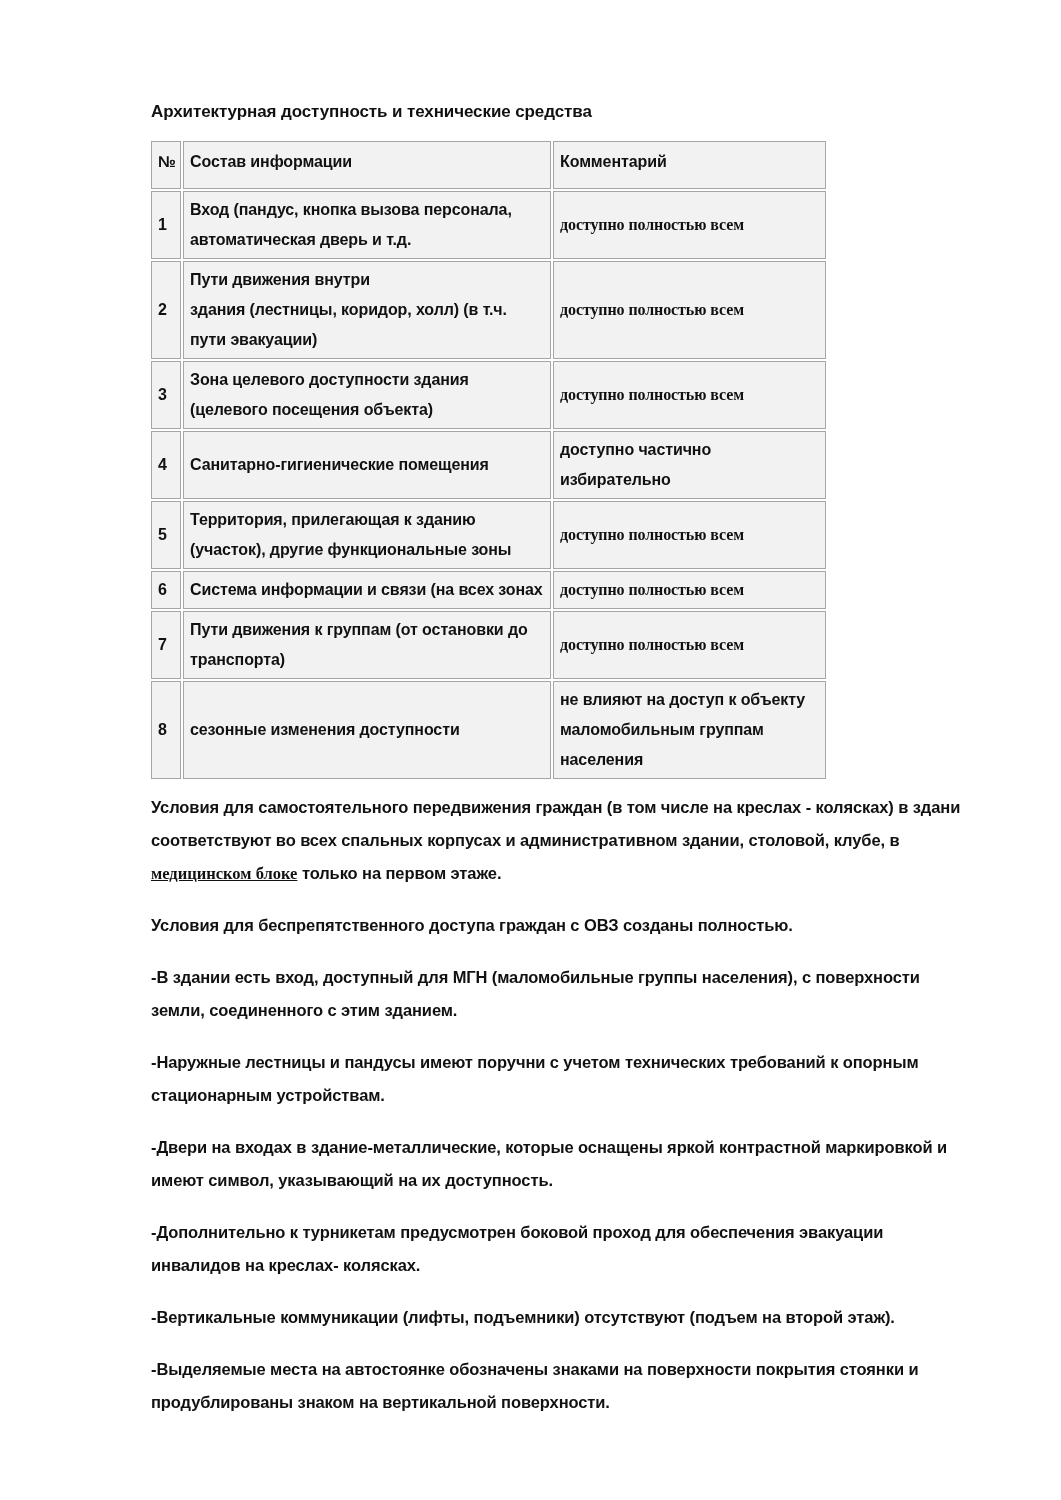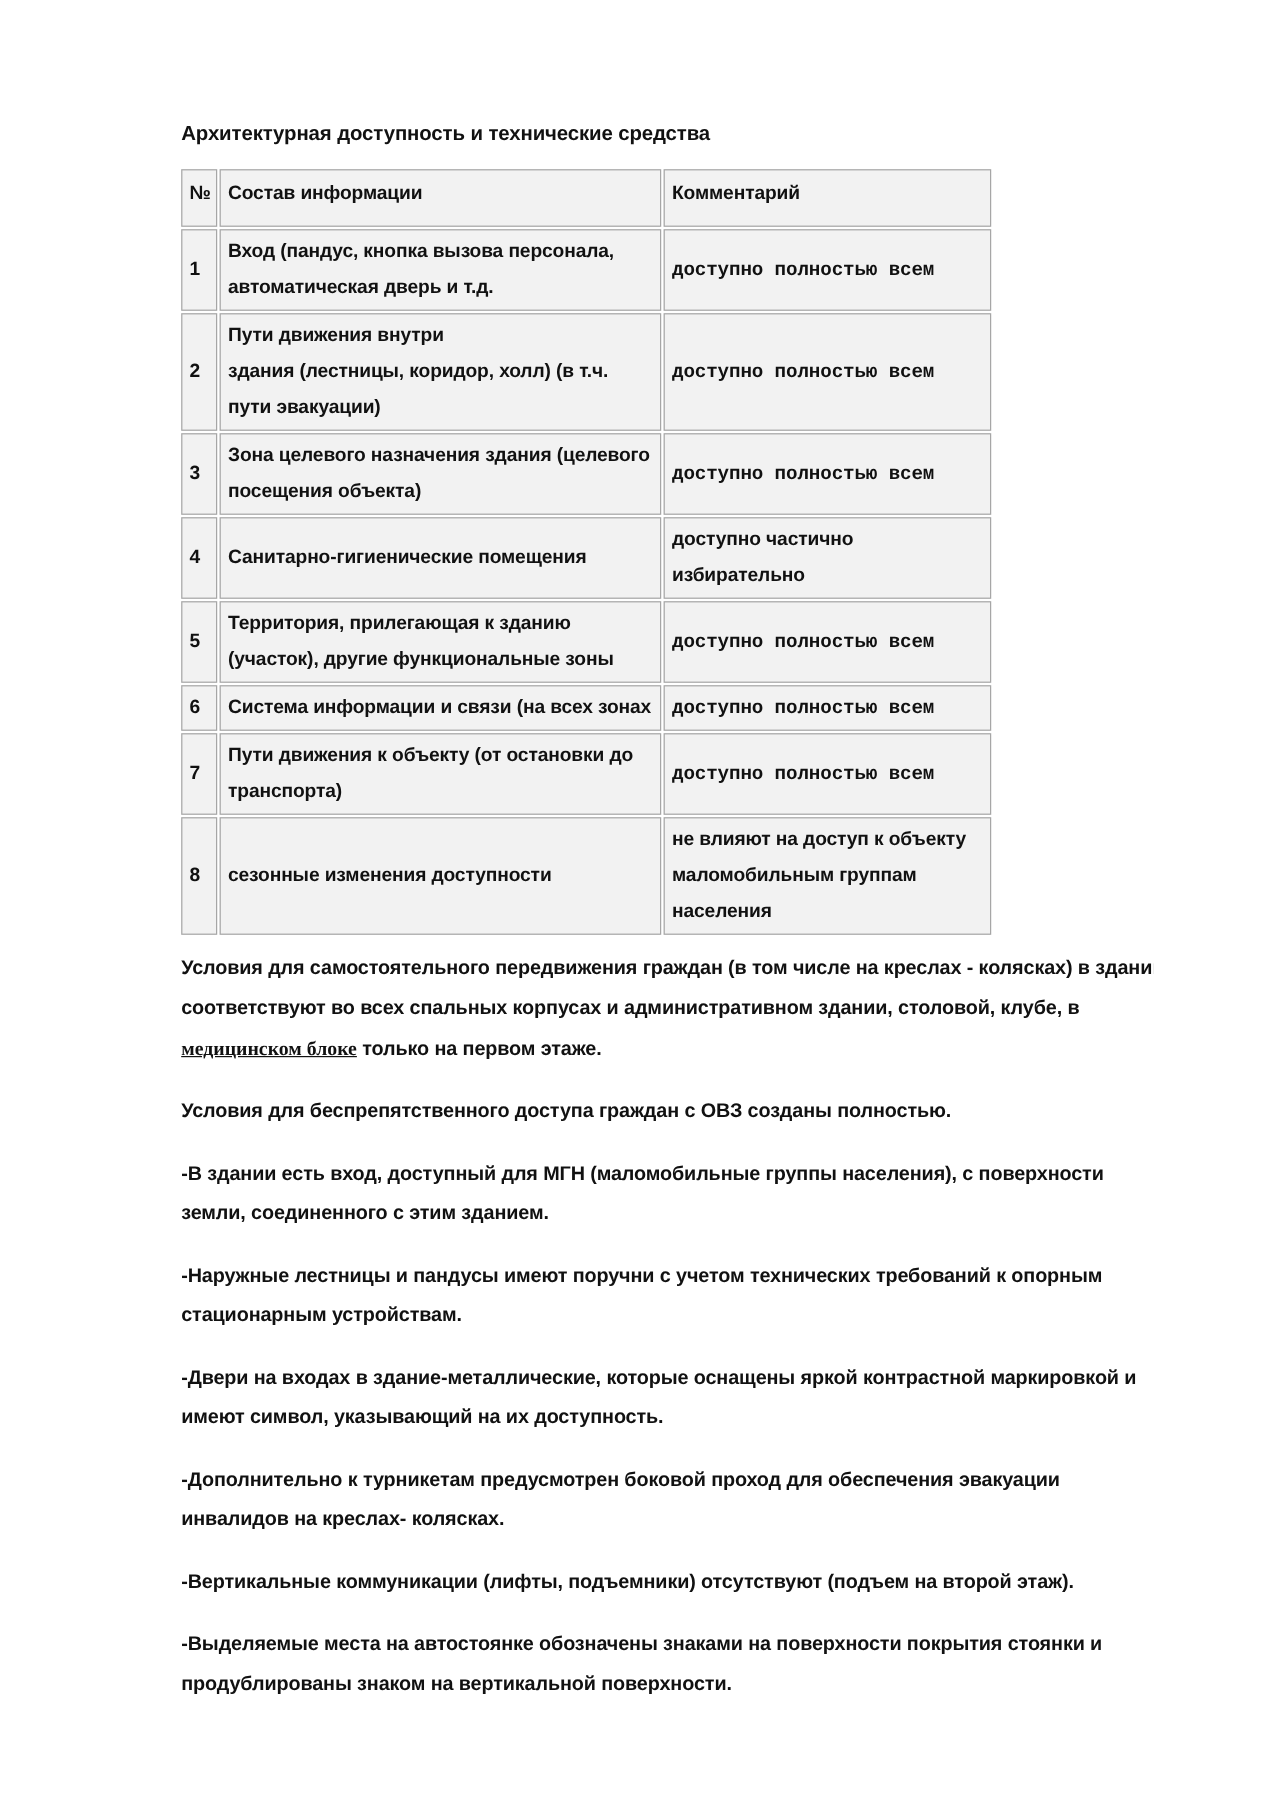--- a/index.html
+++ b/index.html
@@ -59,21 +59,21 @@
     vertical-align: top;
     height: 48px;
     padding-top: 5px;
   }
   table.acc-table td { vertical-align: middle; }
   .col-num { width: 30px; }
   .col-info { width: 368px; }
   .col-comment { width: 273px; }
   td.info-cell, td.comment-cell { white-space: pre-line; }
   td.comment-serif {
-    font-family: Liberation Mono, monospace;
+    font-family: Liberation Serif, serif;
     font-size: 17px;
     letter-spacing: 0;
   }
   .paragraphs { margin-top: 10px; width: 824px; }
   .paragraphs p {
     font-size: 16.5px;
     font-weight: 700;
     line-height: 33px;
     letter-spacing: -0.1px;
     margin: 0 0 19px 0;
@@ -113,42 +113,42 @@
         </tr>
         <tr>
           <td class="num-cell">2</td>
           <td class="info-cell">Пути движения внутри
 здания (лестницы, коридор, холл) (в т.ч.
 пути эвакуации)</td>
           <td class="comment-cell comment-serif">доступно полностью всем</td>
         </tr>
         <tr>
           <td class="num-cell">3</td>
-          <td class="info-cell">Зона целевого назначения здания (целевого посещения объекта)</td>
+          <td class="info-cell">Зона целевого доступности здания (целевого посещения объекта)</td>
           <td class="comment-cell comment-serif">доступно полностью всем</td>
         </tr>
         <tr>
           <td class="num-cell">4</td>
           <td class="info-cell">Санитарно-гигиенические помещения</td>
           <td class="comment-cell">доступно частично
 избирательно</td>
         </tr>
         <tr>
           <td class="num-cell">5</td>
           <td class="info-cell">Территория, прилегающая к зданию (участок), другие функциональные зоны</td>
           <td class="comment-cell comment-serif">доступно полностью всем</td>
         </tr>
         <tr>
           <td class="num-cell">6</td>
           <td class="info-cell">Система информации и связи (на всех зонах</td>
           <td class="comment-cell comment-serif">доступно полностью всем</td>
         </tr>
         <tr>
           <td class="num-cell">7</td>
-          <td class="info-cell">Пути движения к объекту (от остановки до транспорта)</td>
+          <td class="info-cell">Пути движения к группам (от остановки до транспорта)</td>
           <td class="comment-cell comment-serif">доступно полностью всем</td>
         </tr>
         <tr>
           <td class="num-cell">8</td>
           <td class="info-cell">сезонные изменения доступности</td>
           <td class="comment-cell">не влияют на доступ к объекту
 маломобильным группам
 населения</td>
         </tr>
       </tbody>

